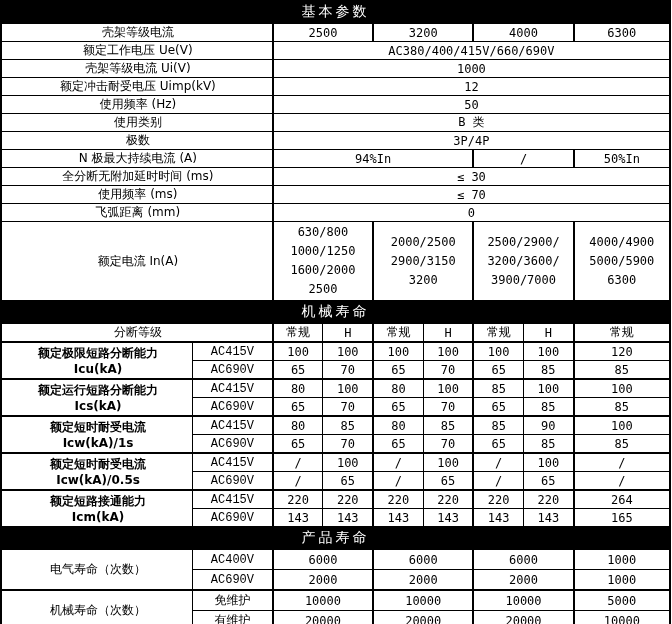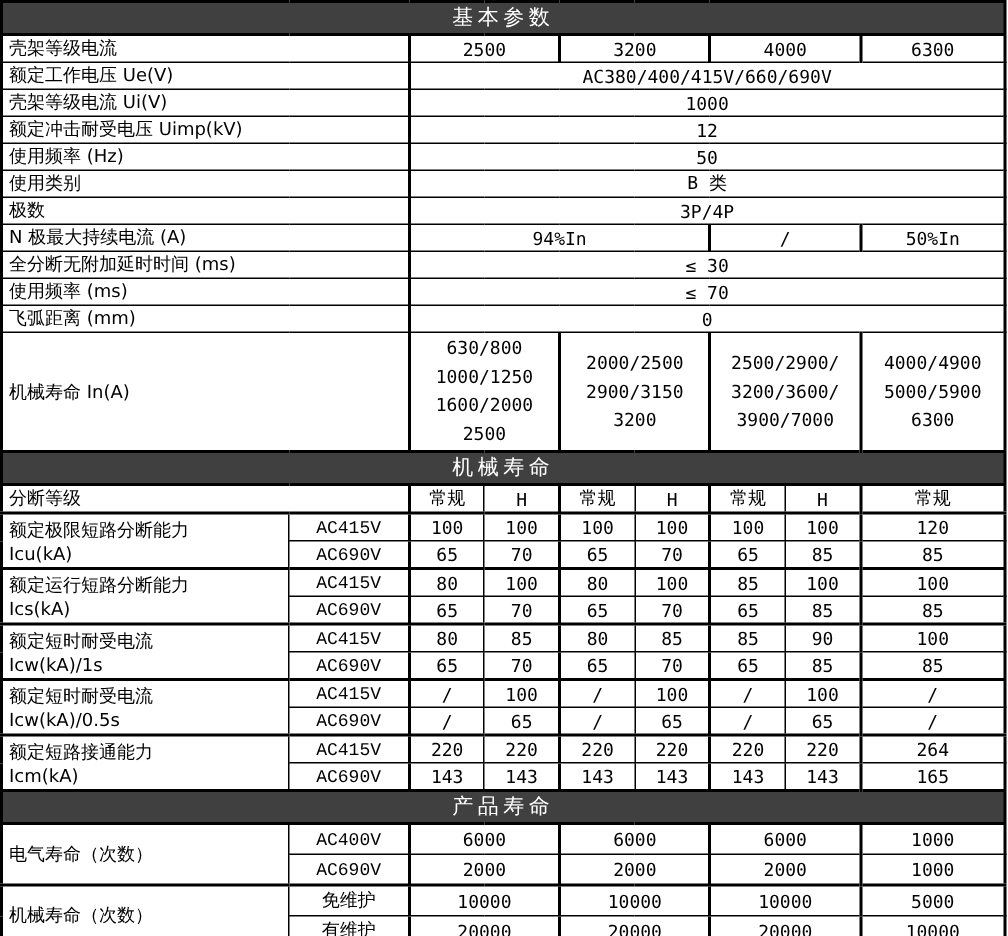--- a/index.html
+++ b/index.html
@@ -22,36 +22,36 @@
     background: #ffffff;
   }
   td {
     border: 1px solid #000000;
     height: 17px;
     padding: 0 2px;
     overflow: hidden;
     vertical-align: middle;
   }
   tr.sec td {
-    background: #404040;
+    background: #000000;
     color: #ffffff;
     text-align: center;
     font-size: 14px;
     letter-spacing: 3px;
     height: 20px;
     border-top: 2px solid #000000;
     border-bottom: 2px solid #000000;
   }
-  .lbl { text-align: left; padding-left: 4px; }
+  .lbl { text-align: center; padding-left: 4px; }
   .val {
     text-align: center;
     font-family: "DejaVu Sans Mono", "DejaVu Sans", monospace;
   }
   .sub { text-align: center; font-family: Liberation Mono, monospace; }
-  .pre { white-space: pre-line; line-height: 16px; }
+  .pre { white-space: pre-line; line-height: 16px; font-weight: bold; }
   tr.tall td { height: 78px; }
   tr.tall td.val { line-height: 19px; white-space: pre-line; }
   tr.gt td { border-top: 2px solid #000000; }
   td.mb { border-left: 2px solid #000000; }
   tr.life td { height: 19px; }
 </style>
 </head>
 <body>
 
 <table class="spec">
@@ -119,21 +119,21 @@
   <tr>
     <td colspan="2" class="lbl">使用频率 (ms)</td>
     <td colspan="7" class="val mb">≤ 70</td>
   </tr>
   <tr>
     <td colspan="2" class="lbl">飞弧距离 (mm)</td>
     <td colspan="7" class="val mb">0</td>
   </tr>
 
   <tr class="tall">
-    <td colspan="2" class="lbl">机械寿命 In(A)</td>
+    <td colspan="2" class="lbl">额定电流 In(A)</td>
     <td colspan="2" class="val mb">630/800
 1000/1250
 1600/2000
 2500</td>
     <td colspan="2" class="val mb">2000/2500
 2900/3150
 3200</td>
     <td colspan="2" class="val mb">2500/2900/
 3200/3600/
 3900/7000</td>

